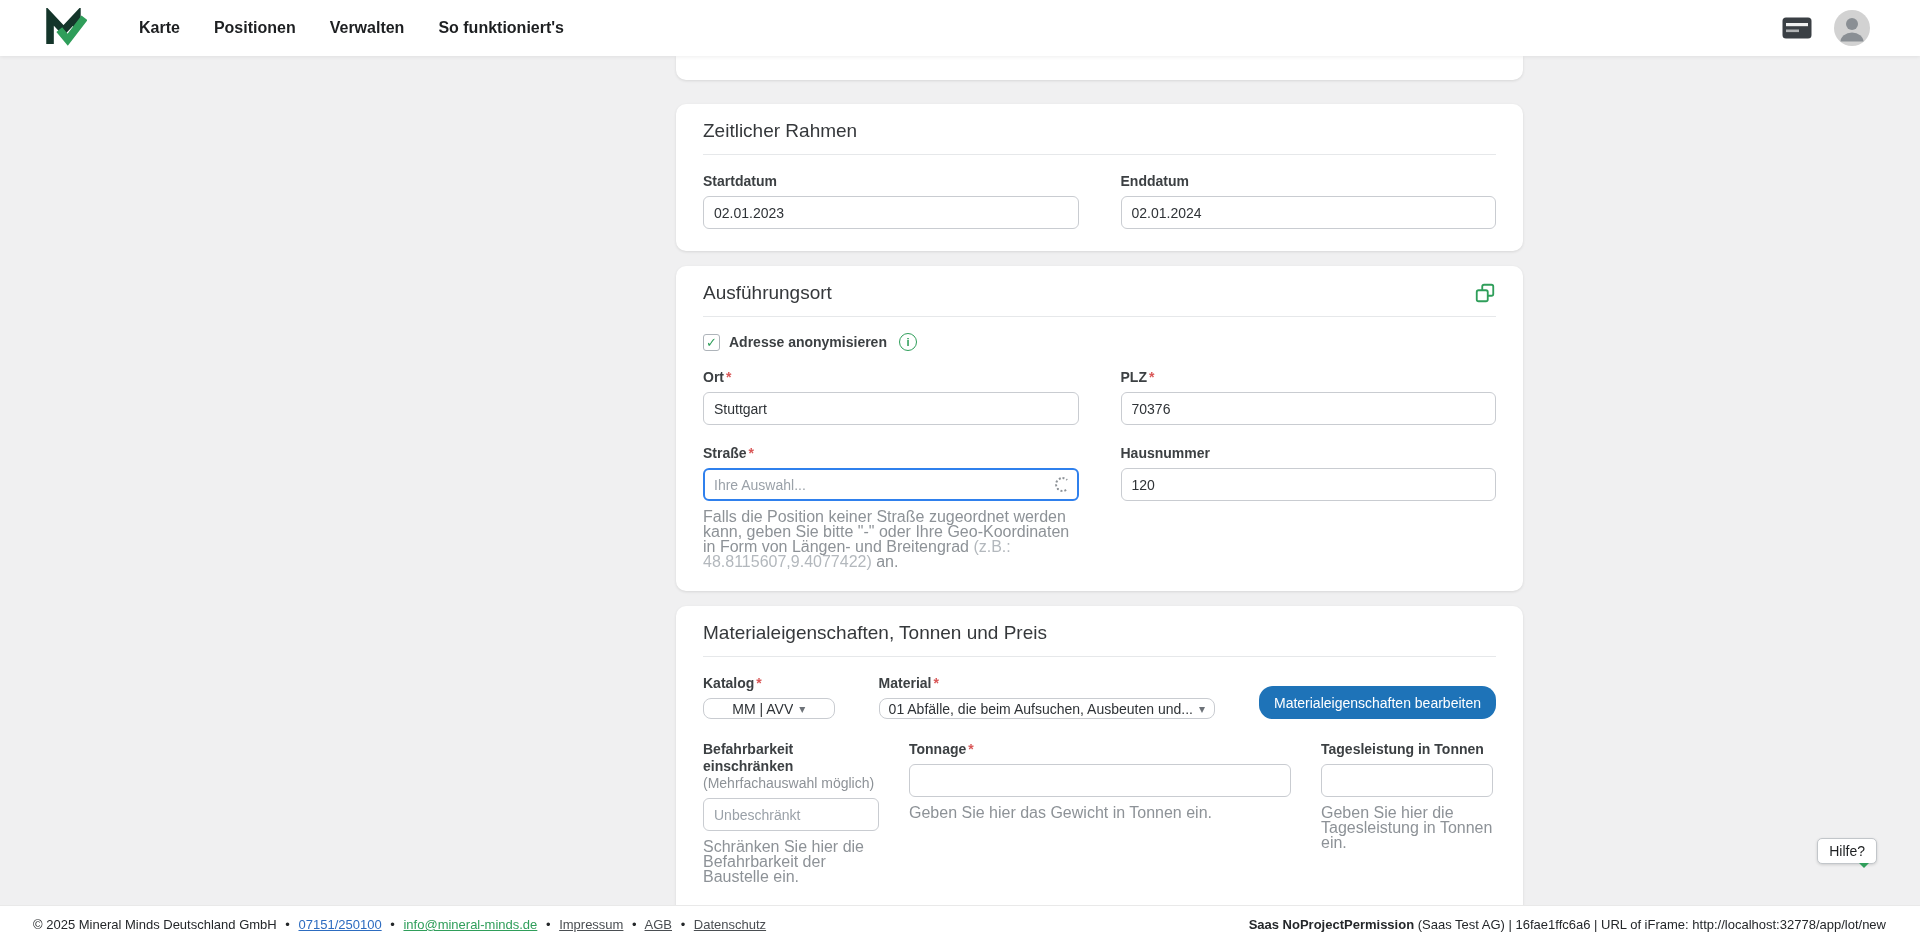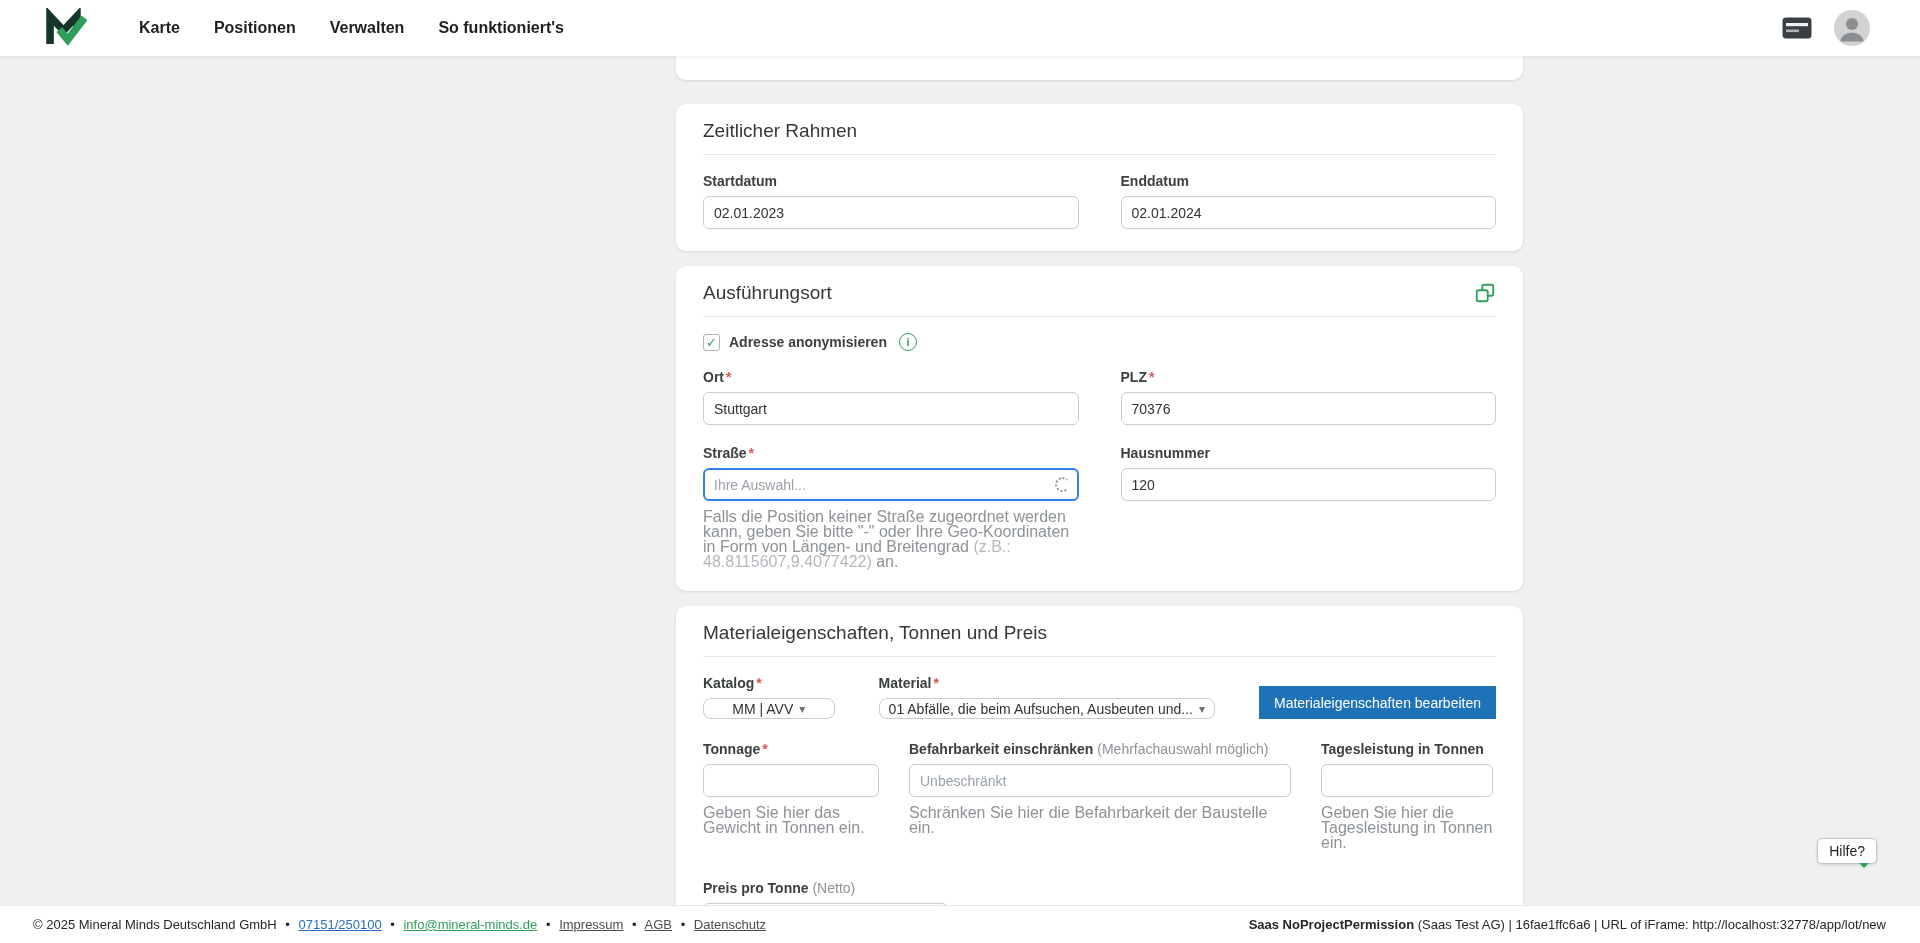--- a/index.html
+++ b/index.html
@@ -96,21 +96,21 @@
   .field-katalog { width: 153px; }
   .field-material { width: 338px; }
   .select {
     height: 21px; border: 1px solid #c9ccd1; border-radius: 8px; background: #fff;
     display: flex; align-items: center; justify-content: center;
     padding: 0 9px; font-size: 14px; color: #2f3337; cursor: pointer;
   }
   .sel-text { white-space: nowrap; overflow: hidden; text-overflow: ellipsis; }
   .caret { font-size: 12px; color: #6d7278; margin-left: 6px; flex: none; }
   .btn-primary {
-    height: 33px; background: #1e73b8; color: #fff; border: none; border-radius: 0;
+    height: 33px; background: #1e73b8; color: #fff; border: none; border-radius: 14px;
     padding: 0 15px; font-size: 14px; font-weight: 500; cursor: pointer; font-family: inherit;
     flex: none;
   }
   .field-preis { margin-top: 30px; width: 245px; }
 
   
   .help {
     position: absolute; right: 43px; bottom: 79px; z-index: 50;
     background: #fff; border: 1px solid #c2c6ca; border-radius: 5px;
     padding: 4px 11px; font-size: 14px; color: #1d1f21;
@@ -269,33 +269,33 @@
               <span class="sel-text">01 Abfälle, die beim Aufsuchen, Ausbeuten und...</span>
               <span class="caret">▾</span>
             </div>
           </div>
           <button class="btn-primary">Materialeigenschaften bearbeiten</button>
         </div>
 
         <div class="grid-3">
           <div class="field">
             <label class="field-label">
+              <span>Befahrbarkeit einschränken</span>
+              <span class="label-note">(Mehrfachauswahl möglich)</span>
+            </label>
+            <input class="text-input" type="text" placeholder="Unbeschränkt" style="">
+            <p class="hint">Schränken Sie hier die Befahrbarkeit der Baustelle ein.</p>
+          </div>
+
+          <div class="field">
+            <label class="field-label">
               <span>Tonnage</span><span class="req">*</span>
             </label>
             <input class="text-input" type="text" style="">
             <p class="hint">Geben Sie hier das Gewicht in Tonnen ein.</p>
-          </div>
-
-          <div class="field">
-            <label class="field-label">
-              <span>Befahrbarkeit einschränken</span>
-              <span class="label-note">(Mehrfachauswahl möglich)</span>
-            </label>
-            <input class="text-input" type="text" placeholder="Unbeschränkt" style="">
-            <p class="hint">Schränken Sie hier die Befahrbarkeit der Baustelle ein.</p>
           </div>
 
           <div class="field">
             <label class="field-label">Tagesleistung in Tonnen</label>
             <input class="text-input" type="text" style="">
             <p class="hint">Geben Sie hier die Tagesleistung in Tonnen ein.</p>
           </div>
         </div>
 
         <div class="field field-preis">

